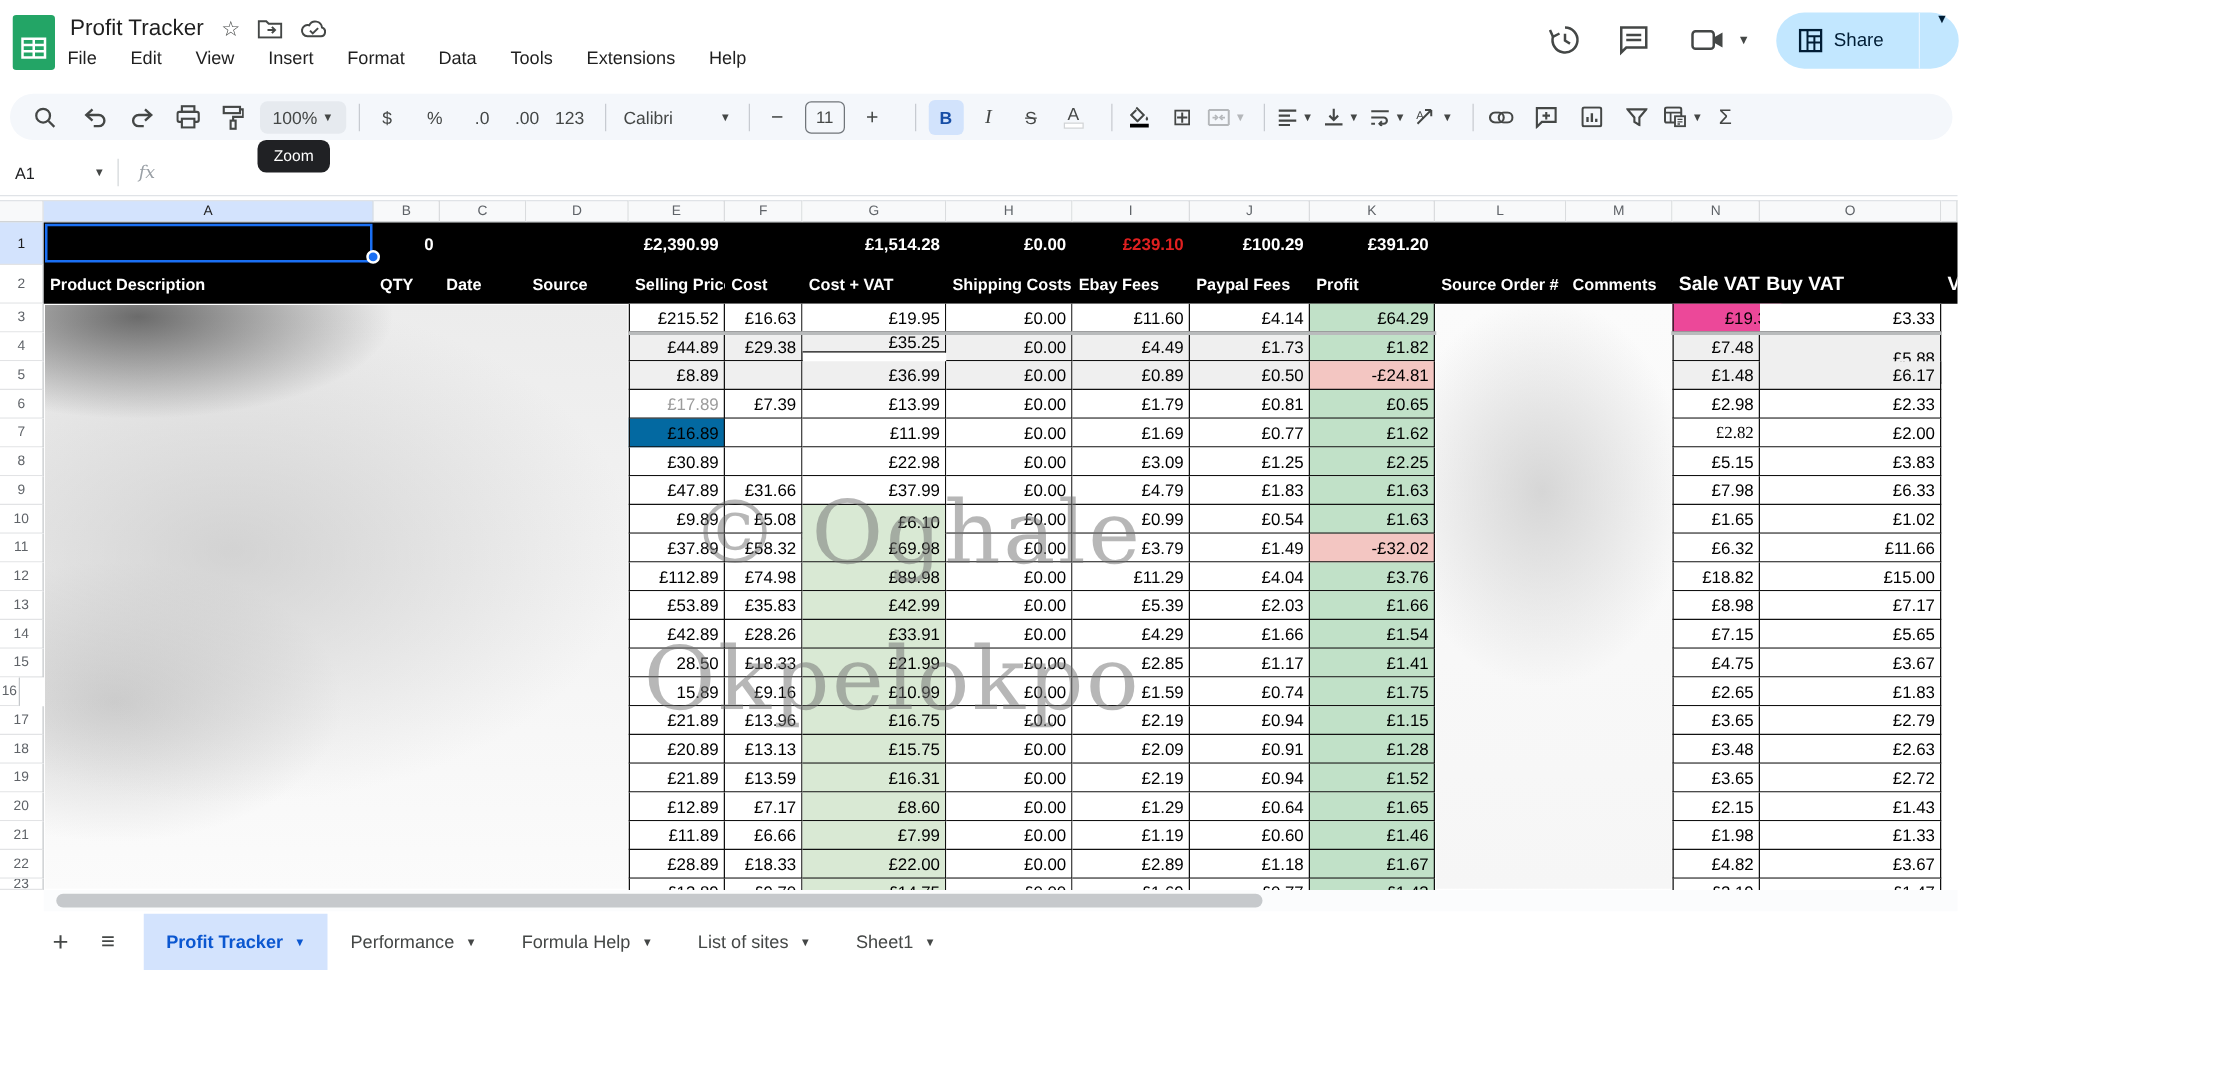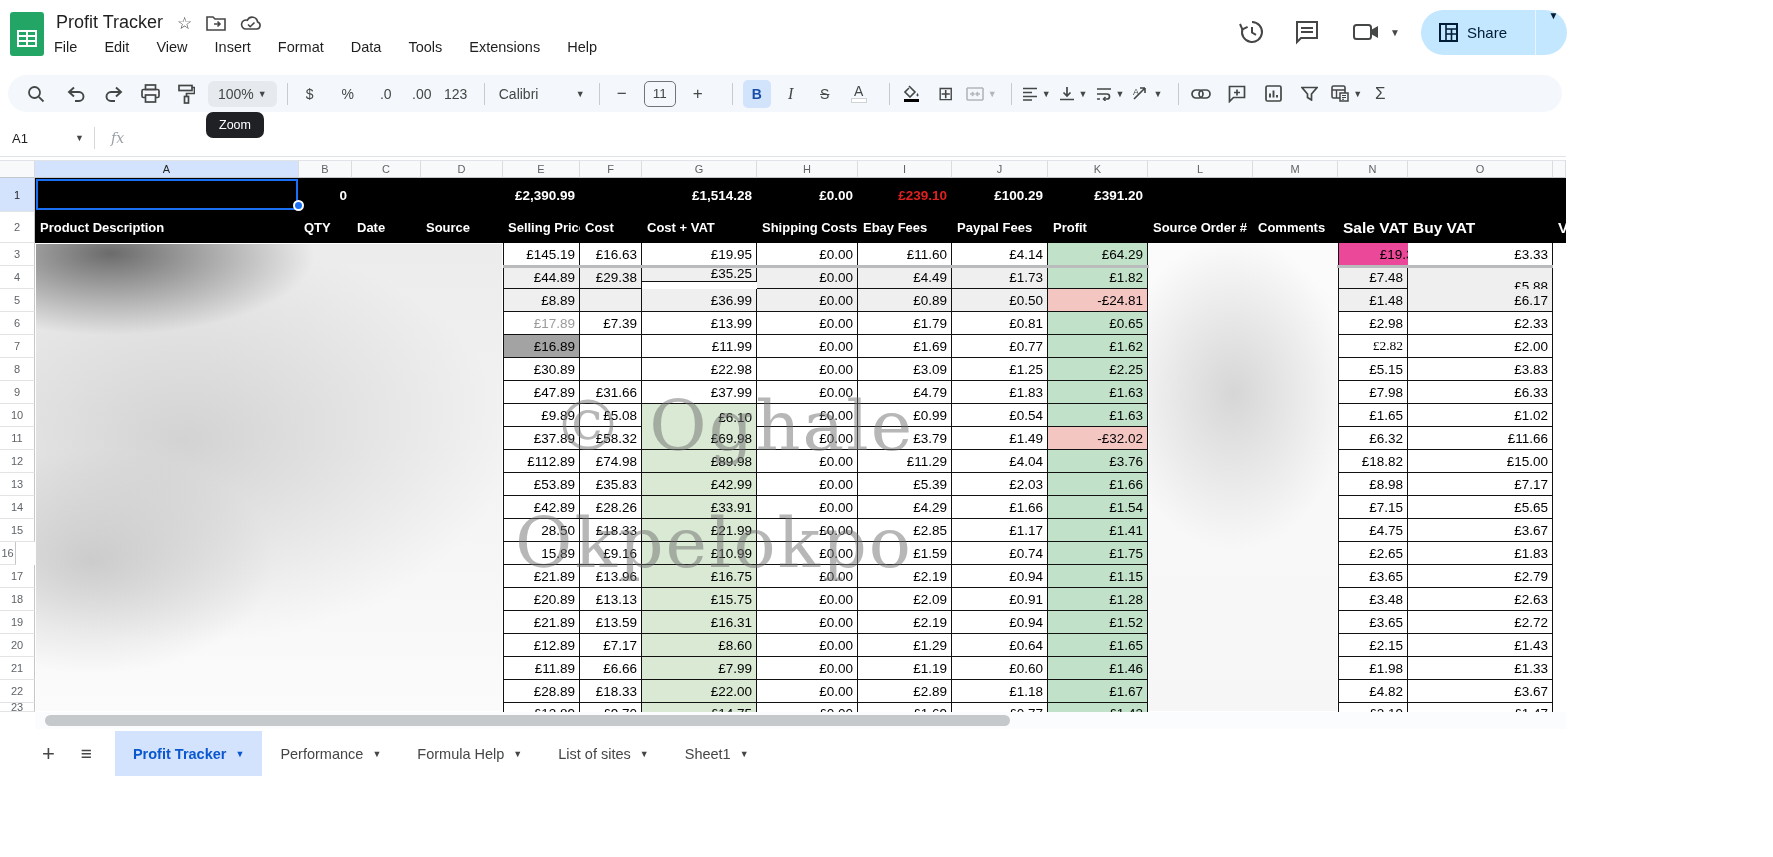--- a/index.html
+++ b/index.html
@@ -344,21 +344,21 @@
       <div class="h2lab" style="left: 642px; top: 212px; width: 115px; height: 31px;">Cost + VAT</div>
       <div class="h2lab" style="left: 757px; top: 212px; width: 101px; height: 31px;">Shipping Costs</div>
       <div class="h2lab" style="left: 858px; top: 212px; width: 94px; height: 31px;">Ebay Fees</div>
       <div class="h2lab" style="left: 952px; top: 212px; width: 96px; height: 31px;">Paypal Fees</div>
       <div class="h2lab" style="left: 1048px; top: 212px; width: 100px; height: 31px;">Profit</div>
       <div class="h2lab" style="left: 1148px; top: 212px; width: 105px; height: 31px;">Source Order #</div>
       <div class="h2lab" style="left: 1253px; top: 212px; width: 85px; height: 31px;">Comments</div>
       <div class="h2lab big" style="left: 1338px; top: 212px; width: 70px; height: 31px;">Sale VAT</div>
       <div class="h2lab big" style="left: 1408px; top: 212px; width: 145px; height: 31px;">Buy VAT</div>
       <div class="h2lab big" style="left: 1553px; top: 212px; width: 13px; height: 31px;">V</div>
-      <div class="cell" style="left: 503px; top: 243px; width: 77px; height: 23px; background: rgb(255, 255, 255); border-left: 1px solid rgb(17, 17, 17);">£145.19</div>
+      <div class="cell" style="left: 503px; top: 243px; width: 77px; height: 23px; background: rgb(255, 255, 255); border-left: 1px solid rgb(17, 17, 17);">£215.52</div>
       <div class="cell" style="left: 580px; top: 243px; width: 62px; height: 23px; background: rgb(255, 255, 255);">£16.63</div>
       <div class="cell" style="left: 642px; top: 243px; width: 115px; height: 23px; background: rgb(255, 255, 255);">£19.95</div>
       <div class="cell" style="left: 757px; top: 243px; width: 101px; height: 23px; background: rgb(255, 255, 255);">£0.00</div>
       <div class="cell" style="left: 858px; top: 243px; width: 94px; height: 23px; background: rgb(255, 255, 255);">£11.60</div>
       <div class="cell" style="left: 952px; top: 243px; width: 96px; height: 23px; background: rgb(255, 255, 255);">£4.14</div>
       <div class="cell" style="left: 1048px; top: 243px; width: 100px; height: 23px; background: rgb(193, 225, 200);">£64.29</div>
       <div class="cell" style="left: 1338px; top: 243px; width: 88px; height: 23px; background: #ec4899; border-left: 1px solid rgb(17, 17, 17);">£19.33</div>
       <div class="cell" style="left: 1408px; top: 243px; width: 145px; height: 23px; background: rgb(255, 255, 255);">£3.33</div>
       <div class="cell" style="left: 503px; top: 266px; width: 77px; height: 23px; background: rgb(239, 239, 239); border-left: 1px solid rgb(17, 17, 17);">£44.89</div>
       <div class="cell" style="left: 580px; top: 266px; width: 62px; height: 23px; background: rgb(239, 239, 239);">£29.38</div>
@@ -380,21 +380,21 @@
       <div class="cell" style="left: 1408px; top: 289px; width: 145px; height: 23px; background: rgb(239, 239, 239);">£6.17</div>
       <div class="cell" style="left: 503px; top: 312px; width: 77px; height: 23px; background: rgb(255, 255, 255); border-left: 1px solid rgb(17, 17, 17); color: rgb(155, 155, 155);">£17.89</div>
       <div class="cell" style="left: 580px; top: 312px; width: 62px; height: 23px; background: rgb(255, 255, 255);">£7.39</div>
       <div class="cell" style="left: 642px; top: 312px; width: 115px; height: 23px; background: rgb(255, 255, 255);">£13.99</div>
       <div class="cell" style="left: 757px; top: 312px; width: 101px; height: 23px; background: rgb(255, 255, 255);">£0.00</div>
       <div class="cell" style="left: 858px; top: 312px; width: 94px; height: 23px; background: rgb(255, 255, 255);">£1.79</div>
       <div class="cell" style="left: 952px; top: 312px; width: 96px; height: 23px; background: rgb(255, 255, 255);">£0.81</div>
       <div class="cell" style="left: 1048px; top: 312px; width: 100px; height: 23px; background: rgb(193, 225, 200);">£0.65</div>
       <div class="cell" style="left: 1338px; top: 312px; width: 70px; height: 23px; background: rgb(255, 255, 255); border-left: 1px solid rgb(17, 17, 17);">£2.98</div>
       <div class="cell" style="left: 1408px; top: 312px; width: 145px; height: 23px; background: rgb(255, 255, 255);">£2.33</div>
-      <div class="cell" style="left: 503px; top: 335px; width: 77px; height: 23px; background: #a3a3a3; border-left: 1px solid rgb(17, 17, 17); text-align: right;">£16.89</div>
+      <div class="cell" style="left: 503px; top: 335px; width: 77px; height: 23px; background: #0369a1; border-left: 1px solid rgb(17, 17, 17); text-align: right;">£16.89</div>
       <div class="cell" style="left: 580px; top: 335px; width: 62px; height: 23px; background: rgb(255, 255, 255);"></div>
       <div class="cell" style="left: 642px; top: 335px; width: 115px; height: 23px; background: rgb(255, 255, 255);">£11.99</div>
       <div class="cell" style="left: 757px; top: 335px; width: 101px; height: 23px; background: rgb(255, 255, 255);">£0.00</div>
       <div class="cell" style="left: 858px; top: 335px; width: 94px; height: 23px; background: rgb(255, 255, 255);">£1.69</div>
       <div class="cell" style="left: 952px; top: 335px; width: 96px; height: 23px; background: rgb(255, 255, 255);">£0.77</div>
       <div class="cell" style="left: 1048px; top: 335px; width: 100px; height: 23px; background: rgb(193, 225, 200);">£1.62</div>
       <div class="cell" style="left: 1338px; top: 335px; width: 70px; height: 23px; background: rgb(255, 255, 255); border-left: 1px solid rgb(17, 17, 17); font-family: Liberation Serif, serif;">£2.82</div>
       <div class="cell" style="left: 1408px; top: 335px; width: 145px; height: 23px; background: rgb(255, 255, 255);">£2.00</div>
       <div class="cell" style="left: 503px; top: 358px; width: 77px; height: 23px; background: rgb(255, 255, 255); border-left: 1px solid rgb(17, 17, 17);">£30.89</div>
       <div class="cell" style="left: 580px; top: 358px; width: 62px; height: 23px; background: rgb(255, 255, 255);"></div>

